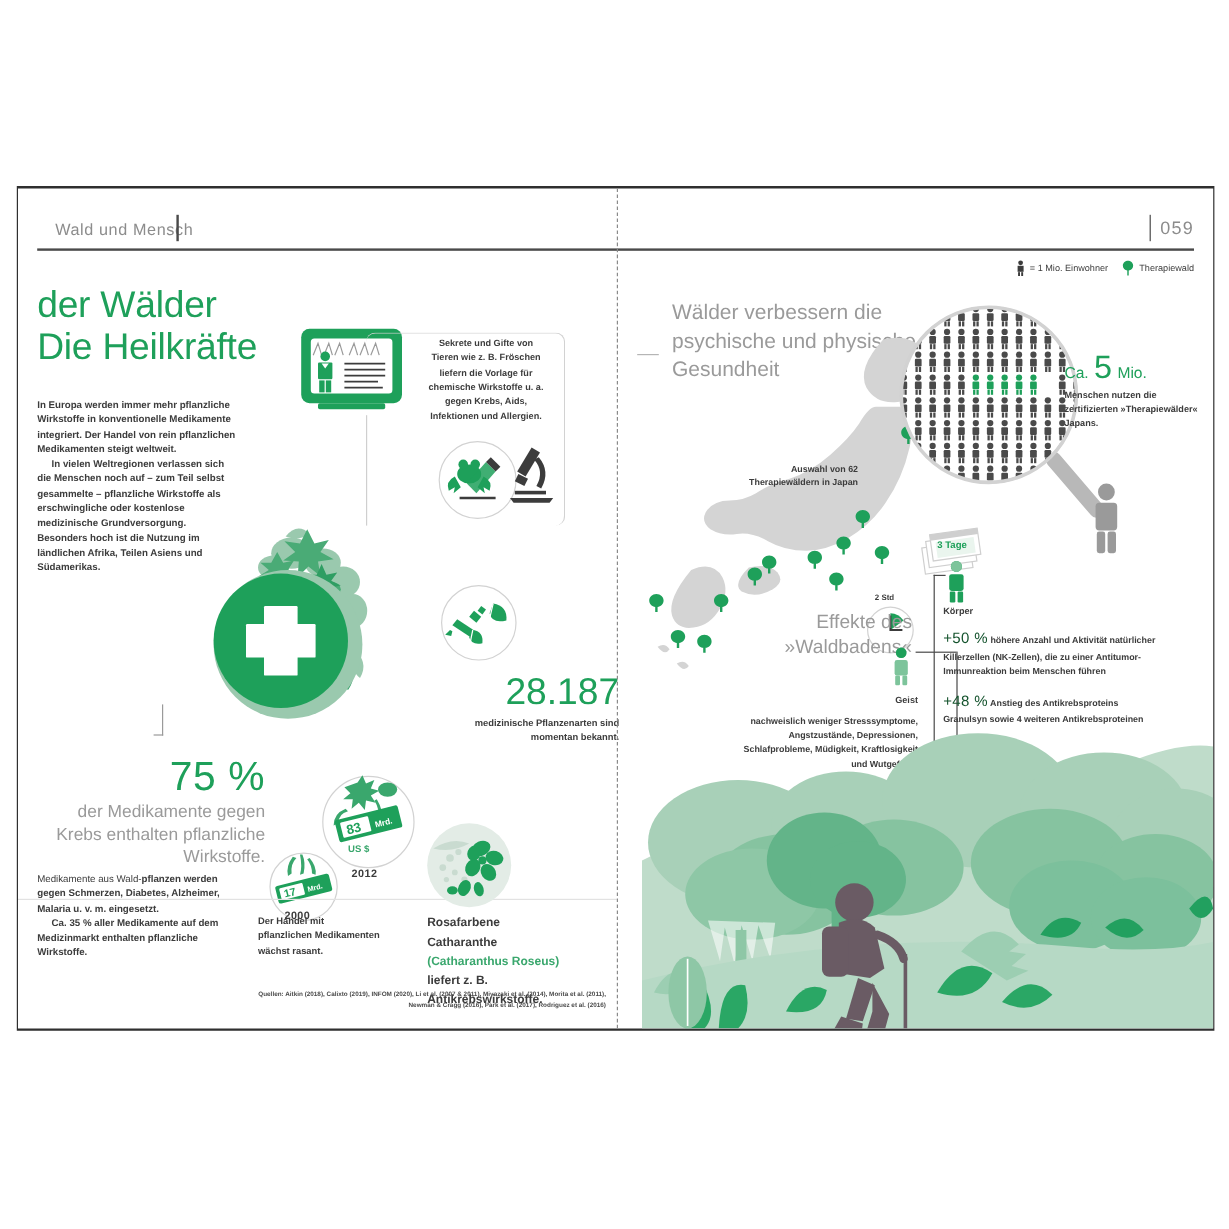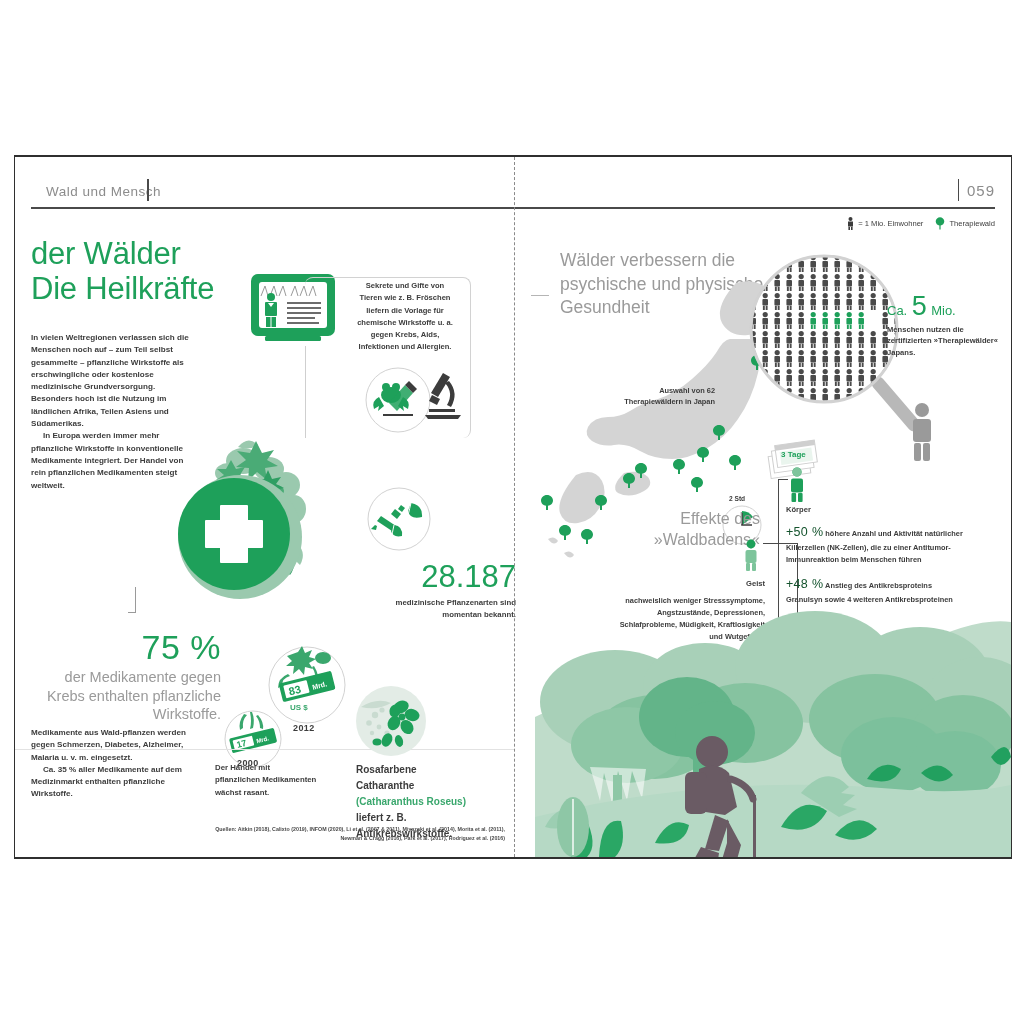--- a/index.html
+++ b/index.html
@@ -42,21 +42,21 @@
 
   .fact-75{position:absolute;left:16px;top:473px;width:190px;text-align:right;}
   .fact-75 .num{font-size:34px;color:#1ea05a;line-height:1;letter-spacing:.5px;}
   .fact-75 .cap{margin-top:4px;font-size:14.5px;line-height:1.28;color:#9a9a9a;}
   .elbow{position:absolute;left:120px;top:430px;width:1.2px;height:26px;background:#9a9a9a;}
   .elbow2{position:absolute;left:113px;top:455px;width:8px;height:1.2px;background:#9a9a9a;}
 
   .note{position:absolute;left:16px;top:570px;width:160px;font-size:8.1px;line-height:1.52;
         color:#3c3c3c;font-weight:700;}
   .note p{margin:0;} .note p+p{text-indent:12px;}
-  .note b{font-weight:700;}
+  .note b{font-weight:400;}
 
   
   .txt-sekrete{position:absolute;left:341px;top:123px;width:98px;font-size:7.6px;line-height:1.62;
                font-weight:700;color:#3c3c3c;text-align:center;}
   .big-28{position:absolute;left:341px;top:404px;width:160px;text-align:right;}
   .big-28 .num{font-size:31px;color:#1ea05a;line-height:1;}
   .big-28 .cap{margin-top:5px;font-size:7.8px;line-height:1.55;font-weight:700;color:#3c3c3c;}
 
   .yr{position:absolute;font-size:9px;color:#3c3c3c;font-weight:700;letter-spacing:.4px;}
   .cap-handel{position:absolute;left:200px;top:605px;width:102px;font-size:7.8px;line-height:1.6;
@@ -131,22 +131,22 @@
       <span>Therapiewald</span>
     </div>
   </div>
 
   <div class="title">
     <div>der Wälder</div>
     <div>Die Heilkräfte</div>
   </div>
 
   <div class="lede">
+    <p>In Europa werden immer mehr pflanzliche Wirkstoffe in konventionelle Medikamente integriert. Der Handel von rein pflanzlichen Medikamenten steigt weltweit.</p>
     <p>In vielen Weltregionen verlassen sich die Menschen noch auf – zum Teil selbst gesammelte – pflanzliche Wirkstoffe als erschwingliche oder kostenlose medizinische Grundversorgung. Besonders hoch ist die Nutzung im ländlichen Afrika, Teilen Asiens und Südamerikas.</p>
-    <p>In Europa werden immer mehr pflanzliche Wirkstoffe in konventionelle Medikamente integriert. Der Handel von rein pflanzlichen Medikamenten steigt weltweit.</p>
   </div>
 
   <div style="position:absolute;left:153px;top:272px;width:170px;height:180px;">
     <svg width="170" height="185" viewBox="0 0 170 185">
 
       <g fill="#9ac9ae">
         <ellipse cx="75" cy="32" rx="17" ry="13"></ellipse>
         <ellipse cx="101" cy="40" rx="15" ry="12"></ellipse>
         <ellipse cx="118" cy="56" rx="14" ry="13"></ellipse>
         <ellipse cx="126" cy="80" rx="12" ry="14"></ellipse>

